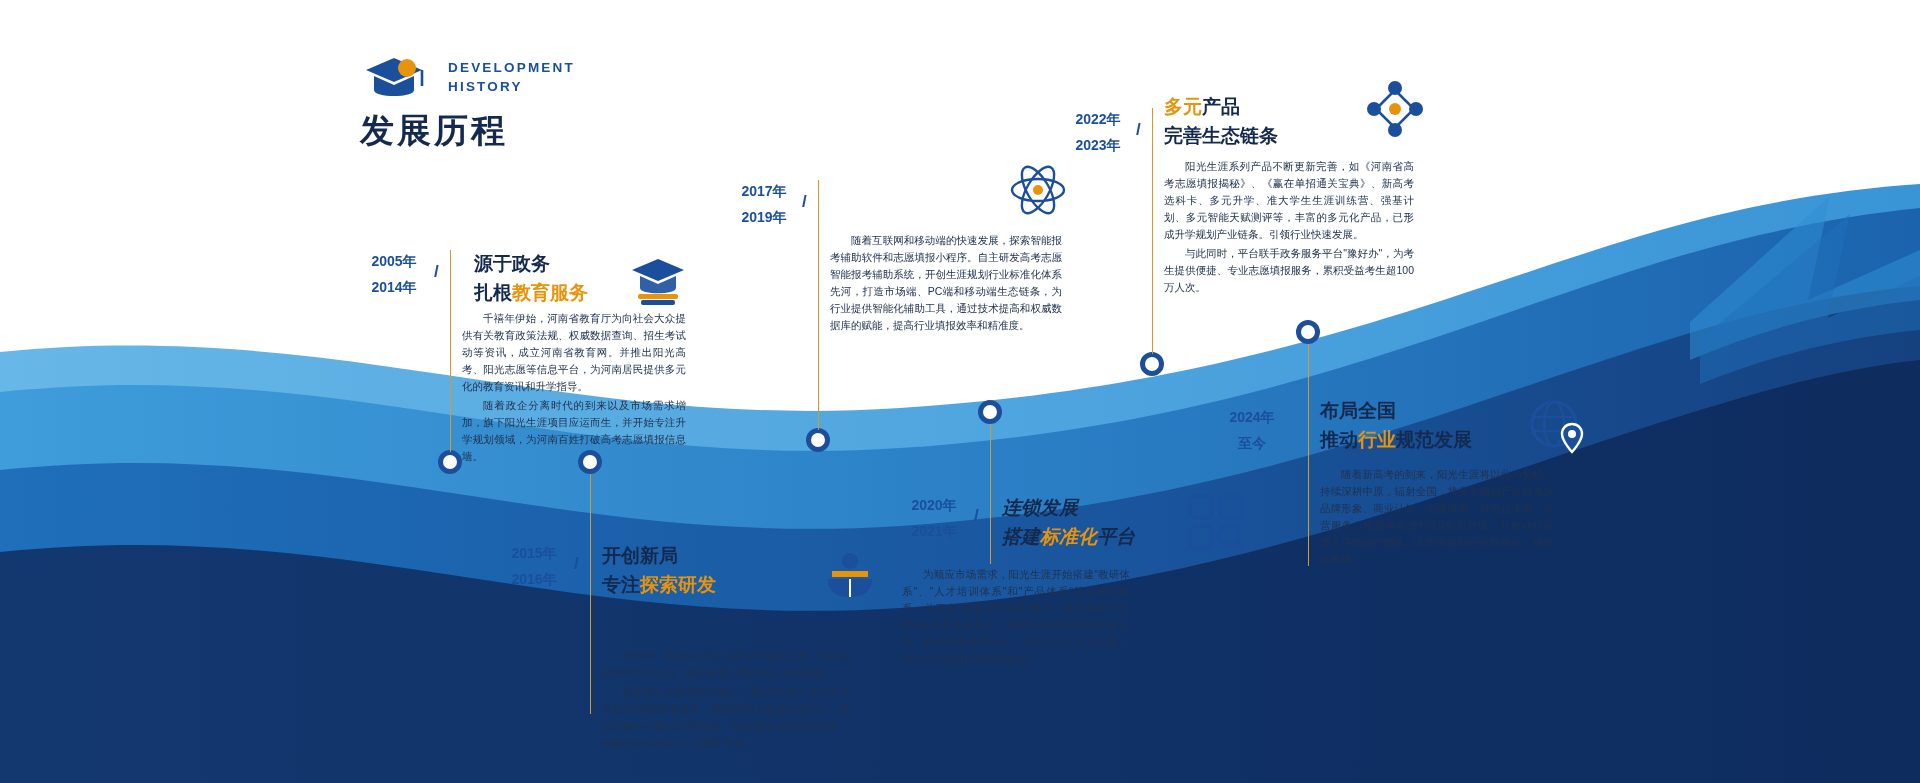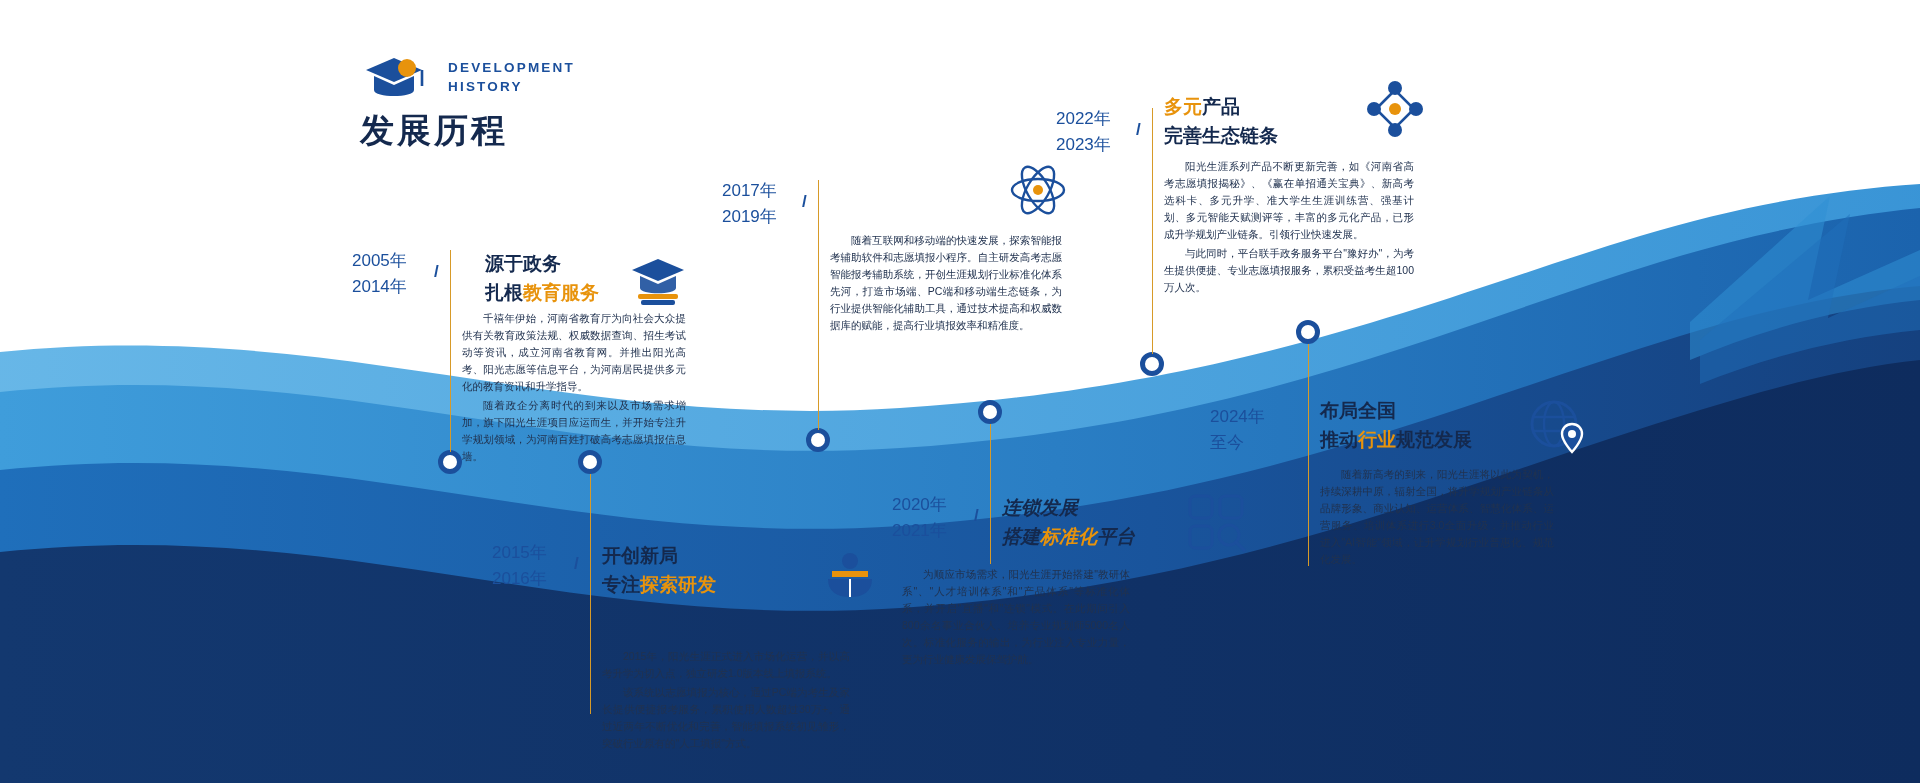--- a/index.html
+++ b/index.html
@@ -58,25 +58,25 @@
     font-size: 34px;
     font-weight: bold;
     letter-spacing: 3px;
     color: #14294e;
     font-family: "Liberation Sans", sans-serif;
   }
 
   
   .years {
     position: absolute;
-    font-size: 17px;
-    font-weight: normal;
+    font-size: 14px;
+    font-weight: bold;
     color: #1b4f9c;
     line-height: 26px;
-    text-align: left;
+    text-align: center;
     white-space: nowrap;
   }
   .slash {
     position: absolute;
     color: #1b4f9c;
     font-size: 17px;
     font-weight: bold;
   }
   .head {
     position: absolute;
@@ -172,21 +172,21 @@
 
   <div class="dot" style="left:438px; top:450px;"></div>
   <div class="stem" style="left:449.5px; top:250px; height:202px;"></div>
 
   <div class="years" style="left:352px; top:248px; width:84px;">
     <div>2005年</div>
     <div>2014年</div>
   </div>
   <div class="slash" style="left:434px; top:262px;">/</div>
 
-  <div class="head" style="left:485px; top:249px;">
+  <div class="head" style="left:474px; top:249px;">
     <div>源于政务</div>
     <div><span>扎根</span><span class="accent">教育服务</span><span></span></div>
   </div>
 
   <div class="body-text" style="left:462px; top:310px; width:224px;">
     <p>千禧年伊始，河南省教育厅为向社会大众提供有关教育政策法规、权威数据查询、招生考试动等资讯，成立河南省教育网。并推出阳光高考、阳光志愿等信息平台，为河南居民提供多元化的教育资讯和升学指导。</p>
     <p>随着政企分离时代的到来以及市场需求增加，旗下阳光生涯项目应运而生，并开始专注升学规划领域，为河南百姓打破高考志愿填报信息墙。</p>
   </div>
 
   <div class="icon-box" style="left:626px; top:250px;">

